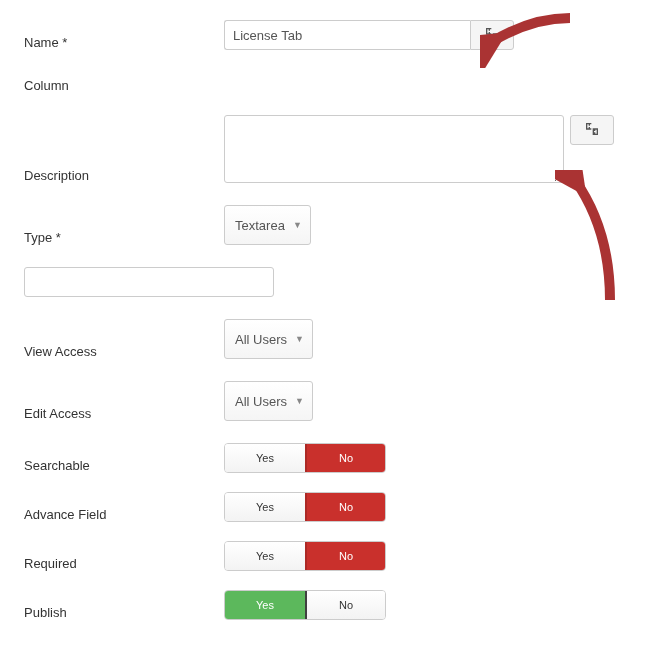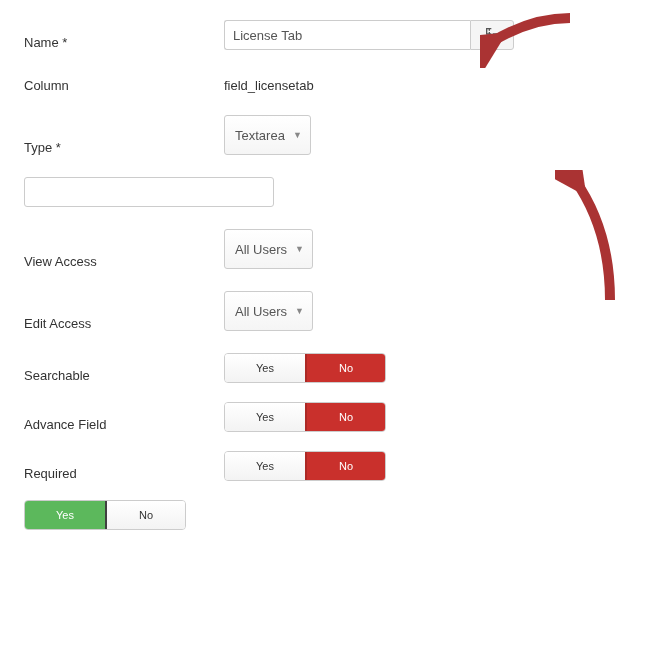--- a/index.html
+++ b/index.html
@@ -87,25 +87,37 @@
                   <path d="M3 3h8v2H5v6h6v2H3V3zm10 8h8v10h-8V11zm2 2v6h4v-6h-4zM7 5h2v2H7V5zm0 4h2v2H7V9zm8 4h2v2h-2v-2zm0 4h2v2h-2v-2z"></path>
                 </svg>
             </span>
           </div>
         </div>
       </div>
     </div>
 
     <div class="row">
       <div class="lbl">Column</div>
-      <div class="val">
-        <div class="static-text">field_licensetab</div>
-      </div>
-    </div>
-
+    </div>
+
+    <div class="row">
+      <div class="lbl">Description</div>
+      <div class="val">
+        <div class="ta-wrap">
+          <textarea style=""></textarea>
+          <div class="ta-addon">
+            <span>
+              <svg width="16" height="16" viewBox="0 0 24 24" fill="#555">
+                  <path d="M3 3h8v2H5v6h6v2H3V3zm10 8h8v10h-8V11zm2 2v6h4v-6h-4zM7 5h2v2H7V5zm0 4h2v2H7V9zm8 4h2v2h-2v-2zm0 4h2v2h-2v-2z"></path>
+                </svg>
+            </span>
+          </div>
+        </div>
+      </div>
+    </div>
 
     <div class="row">
       <div class="lbl">Type *</div>
       <div class="val">
         <div class="select">
           <span>Textarea</span>
           <span class="caret">▼</span>
         </div>
       </div>
     </div>
@@ -160,20 +172,21 @@
       <div class="lbl">Required</div>
       <div class="val">
         <div class="toggle">
           <div class="opt">Yes</div>
           <div class="opt active-red">No</div>
         </div>
       </div>
     </div>
 
     <div class="row tight">
+      <div class="lbl">Publish</div>
       <div class="val">
         <div class="toggle">
           <div class="opt active-green">Yes</div>
           <div class="opt">No</div>
         </div>
       </div>
     </div>
 
     <div class="arrow" style="left:480px; top:8px;">
       <svg width="100" height="60">

